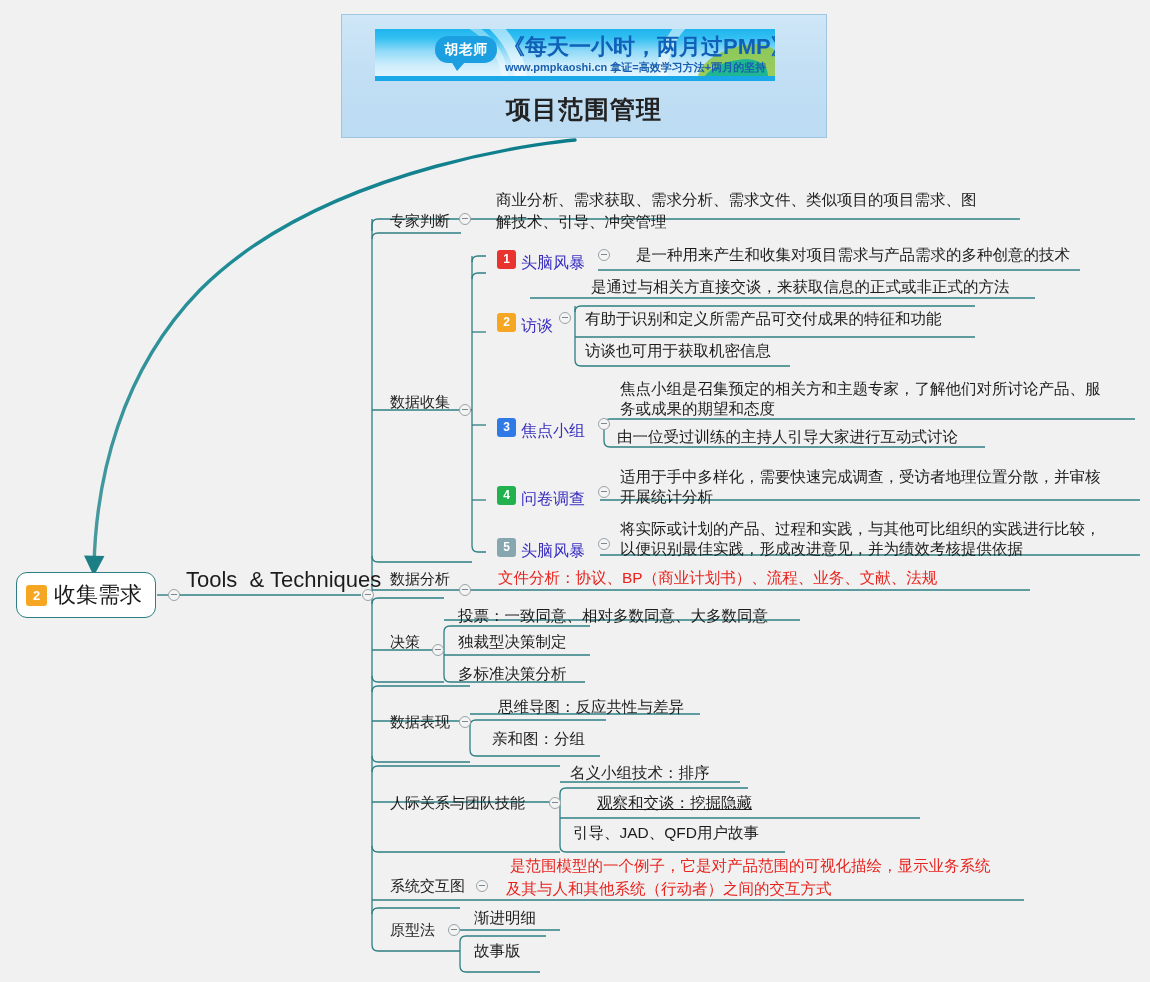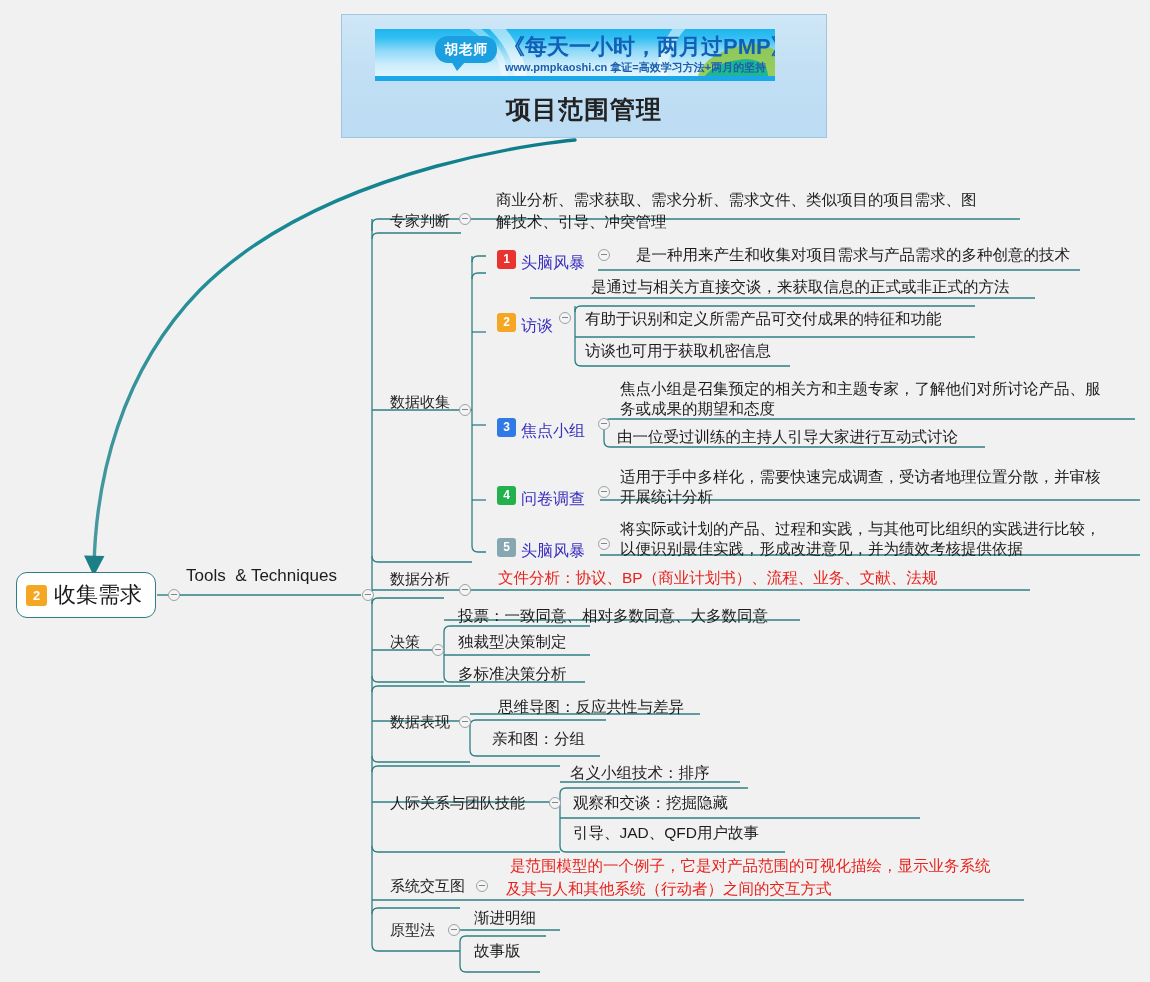--- a/index.html
+++ b/index.html
@@ -160,21 +160,21 @@
     margin-left: 7px;
     white-space: nowrap;
   }
 
   
   .node {
     white-space: pre;
     line-height: 1.32;
   }
   .t-branch { font-size: 15px; color: #1c1c1c; }
-  .t-lead   { font-size: 17px; color: #1c1c1c; }
+  .t-lead   { font-size: 22px; color: #1c1c1c; }
   .t-body   { font-size: 15.5px; color: #1c1c1c; }
   .t-red    { font-size: 15.5px; color: #e8221d; }
   .t-tech   { font-size: 16px; color: #3a2fbf; margin-top: 8px; }
 
   .tech-wrap { display: flex; align-items: center; }
   .tech-wrap .badge { margin-right: 5px; }
 
   
   .toggle {
     width: 12px; height: 12px;
@@ -375,21 +375,21 @@
 <div class="abs t-body node" style="left:458px; top:664px;">多标准决策分析</div>
 
 <div class="abs t-branch node" style="left:390px; top:712px;">数据表现</div>
 <div class="abs toggle" style="left:459px; top:716px;"></div>
 <div class="abs t-body node" style="left:498px; top:697px;">思维导图：反应共性与差异</div>
 <div class="abs t-body node" style="left:492px; top:729px;">亲和图：分组</div>
 
 <div class="abs t-branch node" style="left:390px; top:793px;">人际关系与团队技能</div>
 <div class="abs toggle" style="left:549px; top:797px;"></div>
 <div class="abs t-body node" style="left:570px; top:763px;">名义小组技术：排序</div>
-<div class="abs t-body node" style="left:573px; top:793px;">观察和交谈：挖掘隐藏</div>
+<div class="abs t-body node" style="left:597px; top:793px;text-decoration:underline;">观察和交谈：挖掘隐藏</div>
 <div class="abs t-body node" style="left:573px; top:823px;text-align:right;">引导、JAD、QFD用户故事</div>
 
 <div class="abs t-branch node" style="left:390px; top:876px;">系统交互图</div>
 <div class="abs toggle" style="left:476px; top:880px;"></div>
 <div class="abs t-red node" style="left:510px; top:856px;">是范围模型的一个例子，它是对产品范围的可视化描绘，显示业务系统</div>
 <div class="abs t-red node" style="left:506px; top:879px;">及其与人和其他系统（行动者）之间的交互方式</div>
 
 <div class="abs t-branch node" style="left:390px; top:920px;">原型法</div>
 <div class="abs toggle" style="left:448px; top:924px;"></div>
 <div class="abs t-body node" style="left:474px; top:908px;">渐进明细</div>

